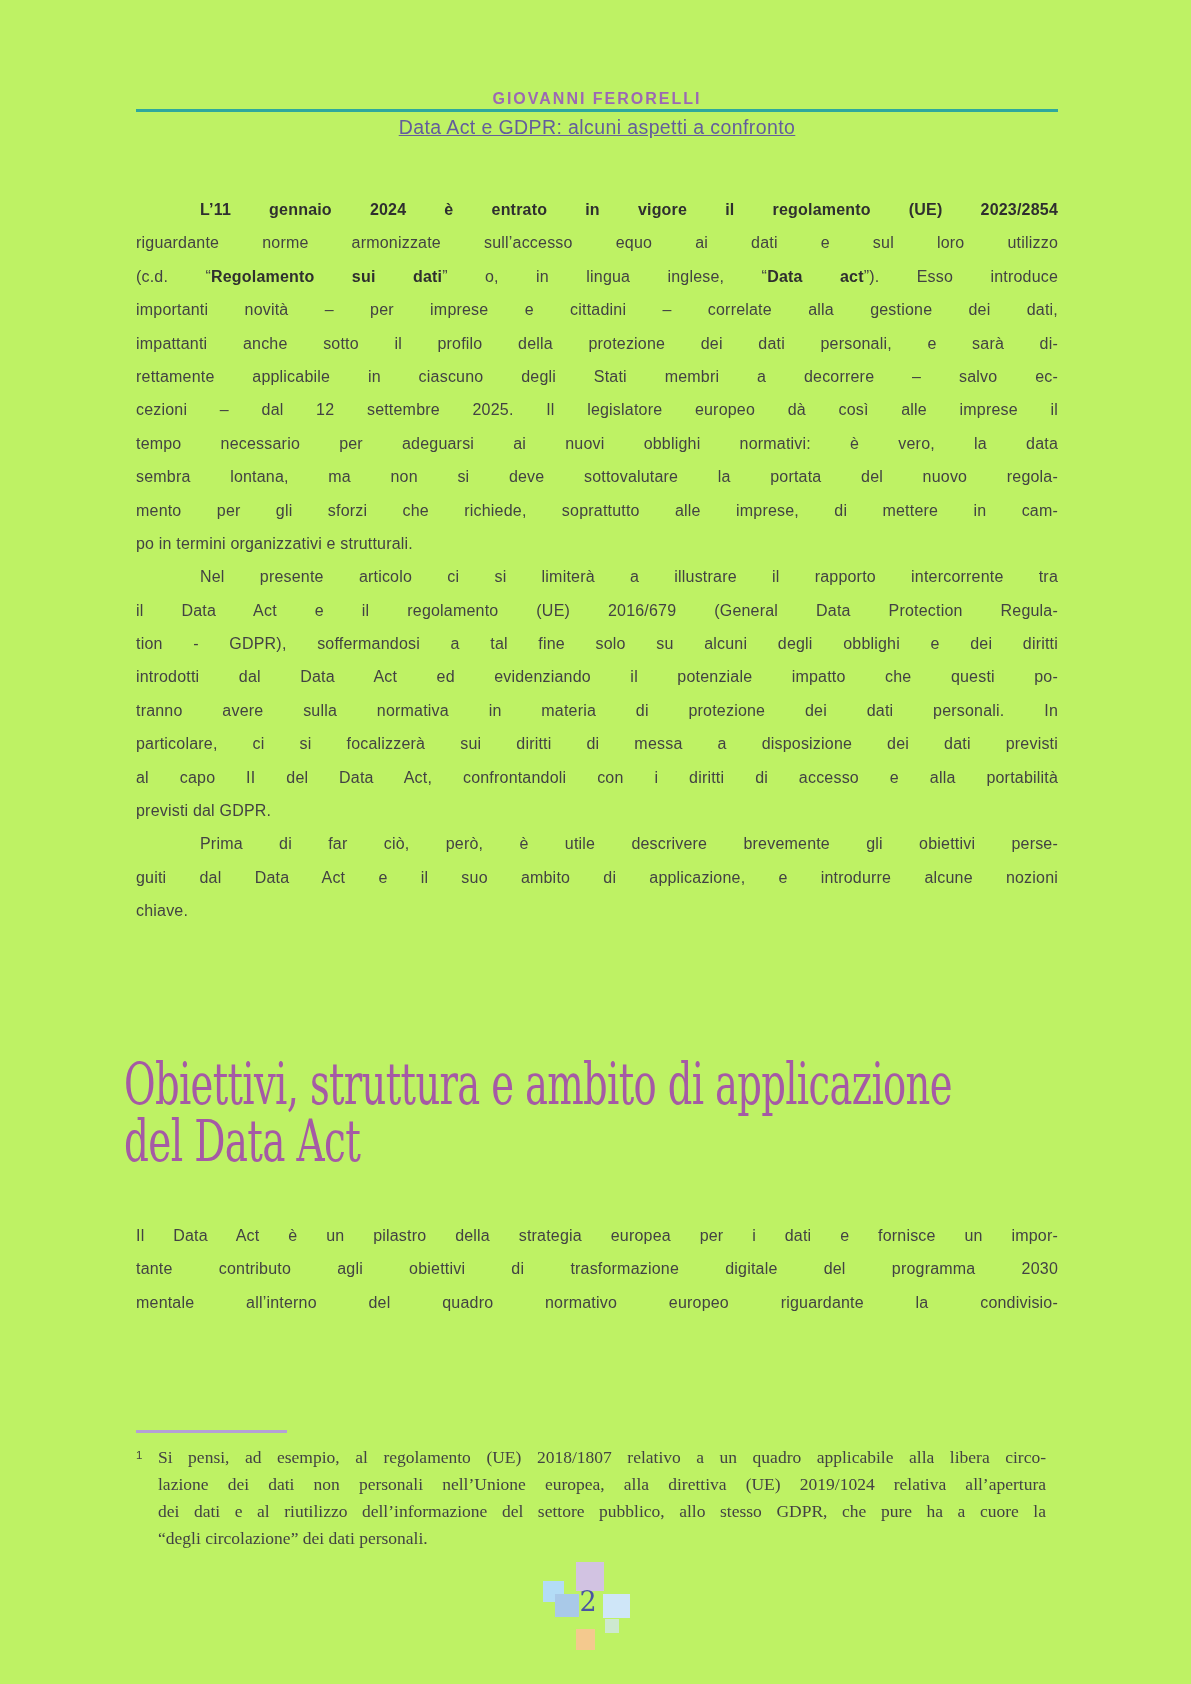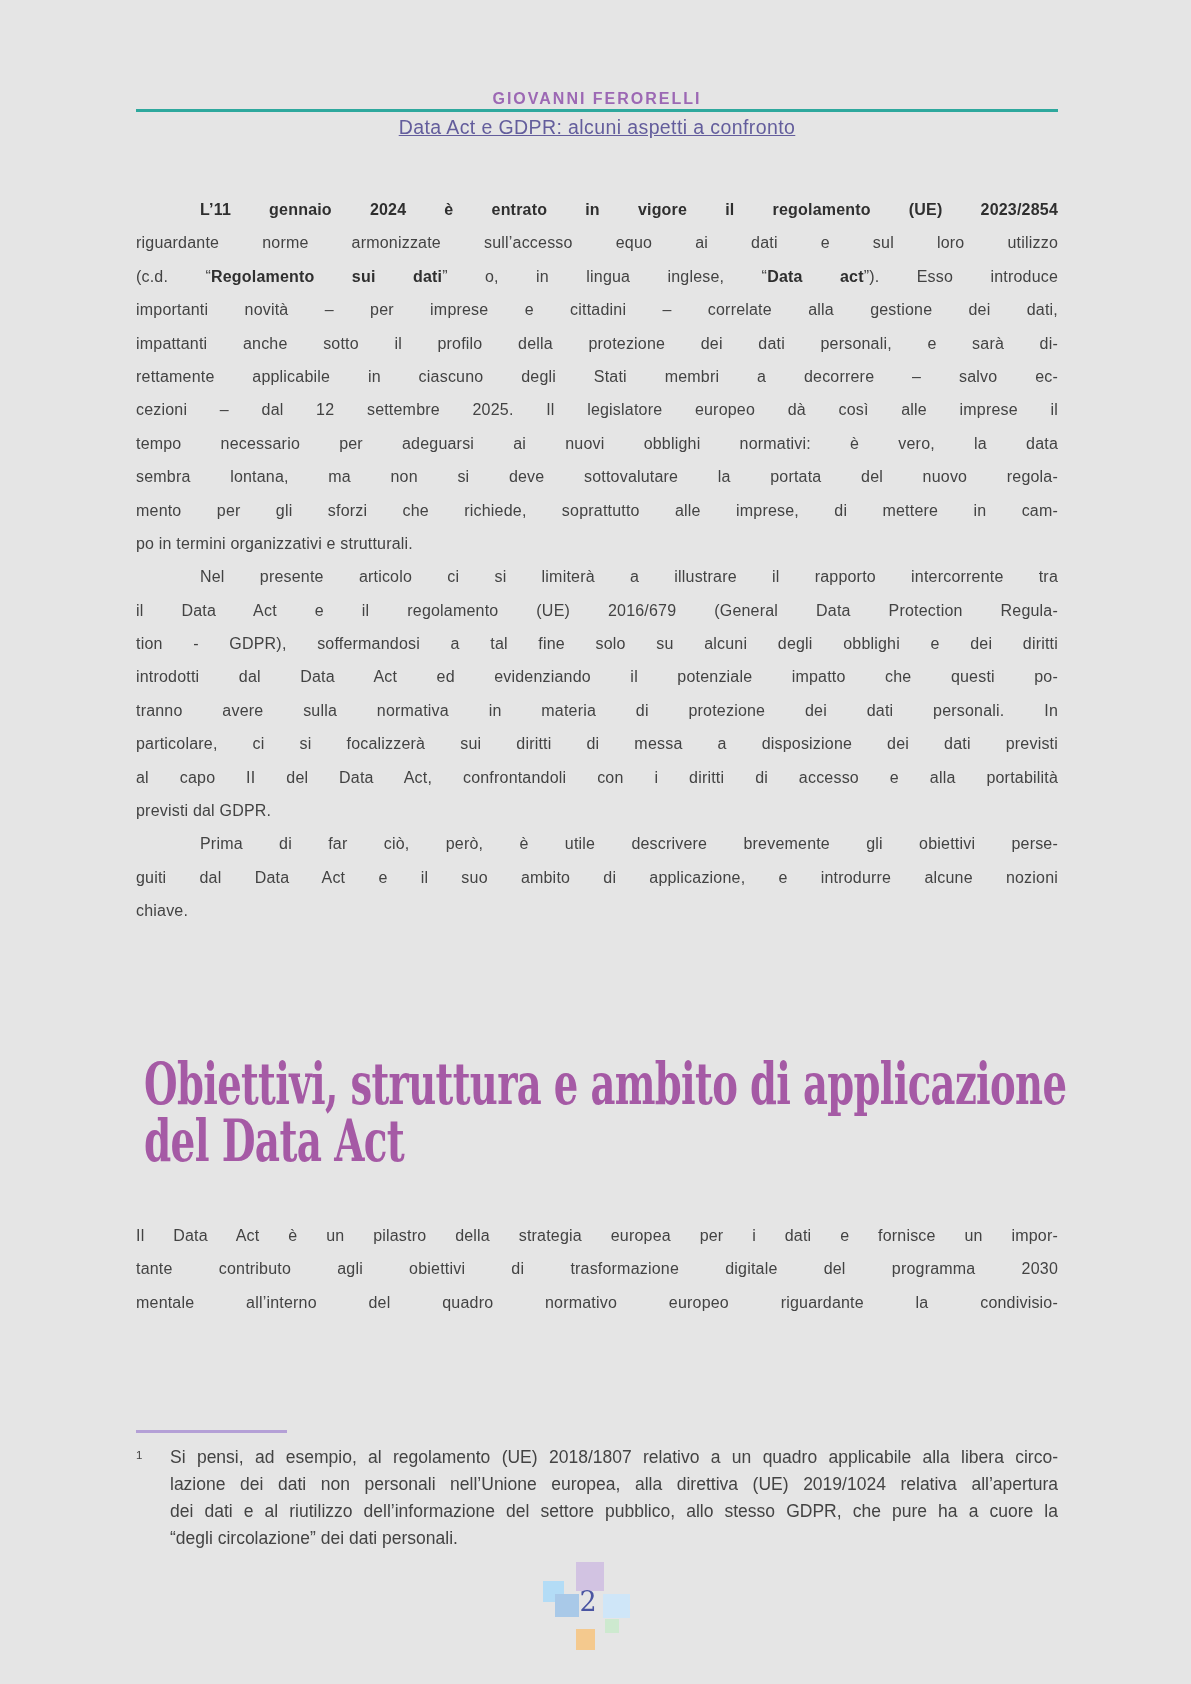--- a/index.html
+++ b/index.html
@@ -1,19 +1,19 @@
 <!DOCTYPE html>
 <html lang="it" style="--author: #9c68b4; --subtitle: #635d9c; --rule-teal: #2ea89d; --heading: #a55aa5; --body: #434343; --footnote-rule: #b4a0d6; --page-number: #4a55a2;"><head>
 <meta charset="utf-8">
 <style>
   html,body{margin:0;padding:0;background:#ffffff;}
   .page{
     position:relative;
     width:1191px;height:1684px;
-    background:#e5e5e5;
+    background:#bef264;
     font-family:"Liberation Sans", sans-serif;
     overflow:hidden;
   }
   
   .hdr-author{
     position:absolute;left:136px;top:90px;width:922px;
     text-align:center;font-size:16px;font-weight:700;
     letter-spacing:2px;color:var(--author,#9c68b4);
   }
   .hdr-rule{
@@ -32,40 +32,40 @@
     letter-spacing:.2px;
   }
   #body-top{top:193px;}
   #body-bottom{top:1219px;}
   .tline{height:33.4px;white-space:normal;}
   .tline.just{text-align:justify;text-align-last:justify;}
   .tline.indent{text-indent:64px;}
   .tline .b{font-weight:700;color:#2f2f2f;}
   
   .section-heading{
-    position:absolute;left:144px;top:1056px;width:922px;
-    font-family:"DejaVu Serif", serif;font-weight:700;
+    position:absolute;left:124px;top:1056px;width:922px;
+    font-family:"DejaVu Serif", serif;font-weight:400;
     font-size:58px;line-height:57px;color:var(--heading,#a55aa5);
     letter-spacing:-1px;
   }
   .hline{display:inline-block;white-space:nowrap;transform-origin:left center;}
   .section-heading .row{height:57px;}
   
   .fn-rule{
     position:absolute;left:136px;top:1430px;width:151px;height:3px;
     background:var(--footnote-rule,#b4a0d6);
   }
   .footnote{
     position:absolute;left:136px;top:1444px;width:922px;
     font-size:17.5px;line-height:27px;color:var(--body,#434343);
   }
   .fn-marker{
     position:absolute;left:0;top:-2px;font-size:11.5px;color:var(--body,#434343);
   }
-  .fn-text{margin-left:34px;width:888px;}
+  .fn-text{margin-left:22px;width:888px;font-family:Liberation Serif, serif;}
   .fn-text .tline{height:27px;}
   
   .mosaic{position:absolute;left:0;top:0;width:100%;height:100%;pointer-events:none;}
   .sq{position:absolute;}
   .pagenum{
     position:absolute;left:577px;top:1588px;width:22px;
     font-family:"DejaVu Serif", serif;font-size:27px;line-height:27px;
     color:var(--page-number,#4a55a2);text-align:center;z-index:9;
   }
 </style>

